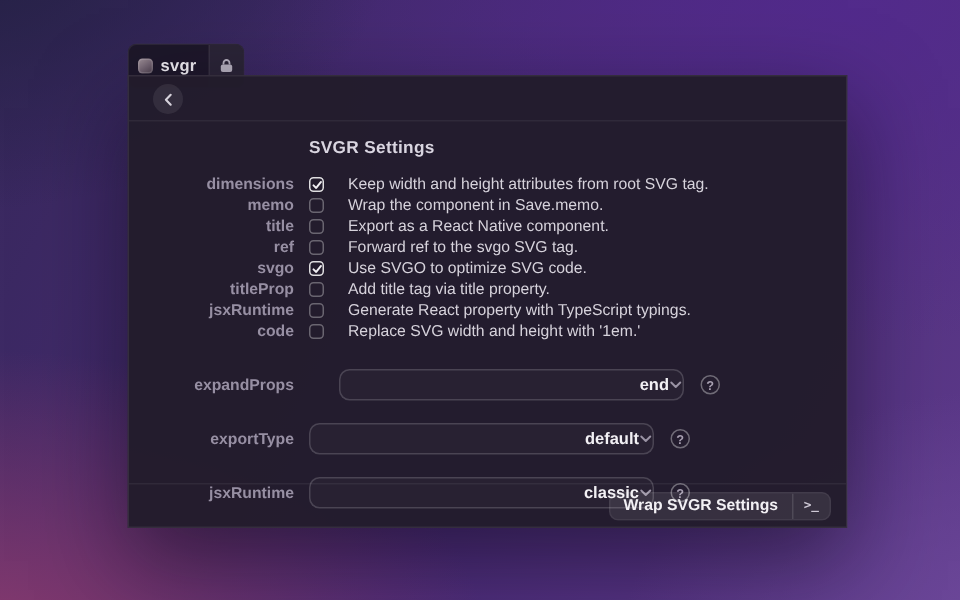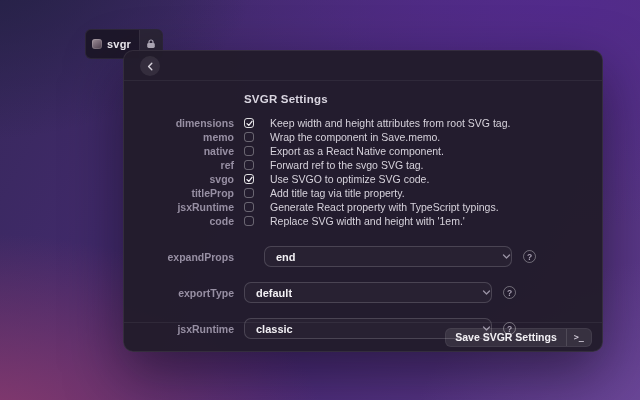--- a/index.html
+++ b/index.html
@@ -35,24 +35,23 @@
     background:rgba(255,255,255,0.06);
     border-left:1px solid rgba(255,255,255,0.06);
   }
   .lock-glyph { width:10px; height:10px; display:block; }
 
   
   .window {
     position:absolute; left:85px; top:50px; width:480px; height:302px;
     background:rgba(34,28,43,0.97);
     border:1px solid rgba(255,255,255,0.08);
-    border-radius:10px;
+    border-radius:0;
     box-shadow:0 22px 55px rgba(10,5,20,0.5);
     overflow:hidden;
-    margin-left:38px;
   }
   .win-header { height:30px; position:relative; border-bottom:1px solid rgba(255,255,255,0.06); }
   .back-btn {
     position:absolute; left:16px; top:5px; width:20px; height:20px;
     border-radius:50%; background:rgba(255,255,255,0.08);
     display:flex; align-items:center; justify-content:center; cursor:pointer;
   }
   .back-btn svg { width:9px; height:9px; }
 
   
@@ -75,25 +74,25 @@
     cursor:pointer; flex:0 0 10px;
   }
   .cb-box .mark { display:none; width:7px; height:7px; }
   .cb-box.checked { border-color:rgba(255,255,255,0.85); }
   .cb-box.checked .mark { display:block; }
   .cb-text { margin-left:16px; color:#d6d2db; font-size:10.5px; font-weight:500; }
 
   .dd-row { margin-top:14px; height:21px; }
   .dd-row.first { margin-top:18px;gap:20px; }
   .select {
-    width:248px; height:21px;
+    width:230px; height:21px;
     border:1px solid rgba(255,255,255,0.16);
     background:rgba(255,255,255,0.025);
     border-radius:7px;
-    display:flex; align-items:center; justify-content:space-between;
+    display:flex; align-items:center; justify-content:flex-end;
     padding:0 0 0 11px; cursor:pointer;
   }
   .select-value { color:#f2f0f4; font-size:11px; font-weight:700; }
   .select svg { width:9px; height:9px; }
   .help {
     margin-left:11px; width:13px; height:13px; border-radius:50%;
     border:1px solid rgba(255,255,255,0.35);
     color:#a79fb1; font-size:8.5px; font-weight:700;
     display:flex; align-items:center; justify-content:center; cursor:pointer;
   }
@@ -174,21 +173,21 @@
       <div class="label-col">memo</div>
       <div class="ctrl-col">
         <span class="cb-box">
           
         </span>
         <span class="cb-text">Wrap the component in Save.memo.</span>
       </div>
     </div>
 
     <div class="row cb-row">
-      <div class="label-col">native</div>
+      <div class="label-col">title</div>
       <div class="ctrl-col">
         <span class="cb-box">
           
         </span>
         <span class="cb-text">Export as a React Native component.</span>
       </div>
     </div>
 
     <div class="row cb-row">
       <div class="label-col">ref</div>
@@ -278,18 +277,18 @@
             </svg>
         </div>
         <span class="help">?</span>
       </div>
     </div>
 
   </div>
 
   <div class="win-footer">
     <div class="save-btn">
-      <span class="save-label">Save SVGR Settings</span>
+      <span class="save-label">Wrap SVGR Settings</span>
       <span class="save-kbd">&gt;_</span>
     </div>
   </div>
 
 </div>
 
 </body></html>

